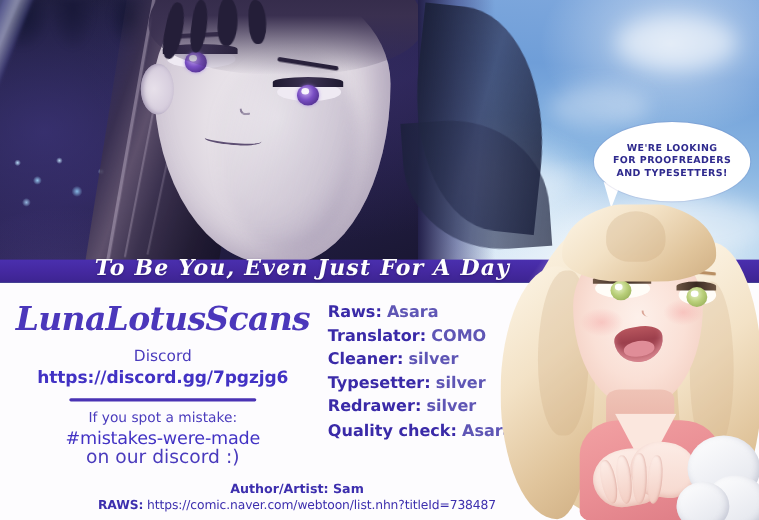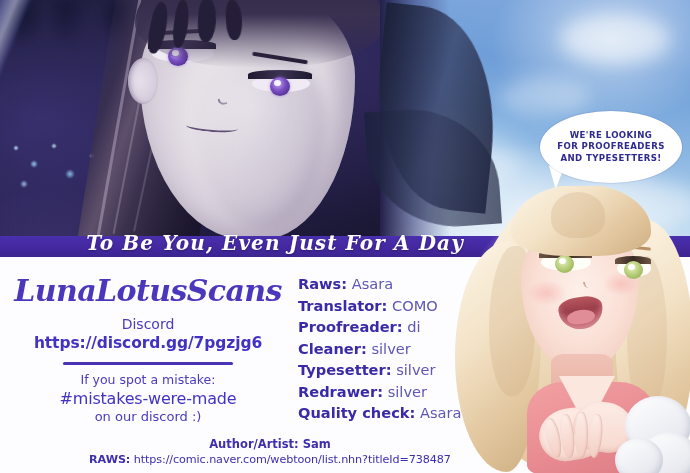--- a/index.html
+++ b/index.html
@@ -234,33 +234,33 @@
   .mistake-line1{
     font-family:"DejaVu Sans", sans-serif;
     font-size:12.5px;color:#4a3bbd;line-height:16px;
   }
   .mistake-tag{
     font-family:"DejaVu Sans", sans-serif;
     font-size:16px;color:#4232c4;line-height:21px;letter-spacing:-.2px;
   }
   .mistake-line3{
     font-family:"DejaVu Sans", sans-serif;
-    font-size:13px;color:#4a3bbd;line-height:15px;
+    font-size:17px;color:#4a3bbd;line-height:15px;
   }
 
   
   .credit-list{
     position:absolute;left:298px;top:16px;width:210px;
   }
   .credit-row{
     font-family:"DejaVu Sans", sans-serif;
     font-size:14.6px;line-height:21.5px;white-space:nowrap;
   }
   .credit-role{font-weight:bold;color:#3a2aa8;}
-  .credit-name{font-weight:normal;color:#5f56b5;}
+  .credit-name{font-weight:bold;color:#5f56b5;}
 
   
   .footer{
     position:absolute;left:0;bottom:6px;width:540px;text-align:center;
     z-index:4;
   }
   .footer-author{
     font-family:"DejaVu Sans", sans-serif;
     font-weight:bold;font-size:11.5px;color:#3d2fae;line-height:15px;
   }
@@ -434,24 +434,20 @@
     <div class="credit-list">
       <div class="credit-row">
         <span class="credit-role">Raws:</span>
         <span class="credit-name">Asara</span>
       </div>
       <div class="credit-row">
         <span class="credit-role">Translator:</span>
         <span class="credit-name">COMO</span>
       </div>
       <div class="credit-row">
-        <span class="credit-role">Proofreader:</span>
-        <span class="credit-name">di</span>
-      </div>
-      <div class="credit-row">
         <span class="credit-role">Cleaner:</span>
         <span class="credit-name">silver</span>
       </div>
       <div class="credit-row">
         <span class="credit-role">Typesetter:</span>
         <span class="credit-name">silver</span>
       </div>
       <div class="credit-row">
         <span class="credit-role">Redrawer:</span>
         <span class="credit-name">silver</span>

